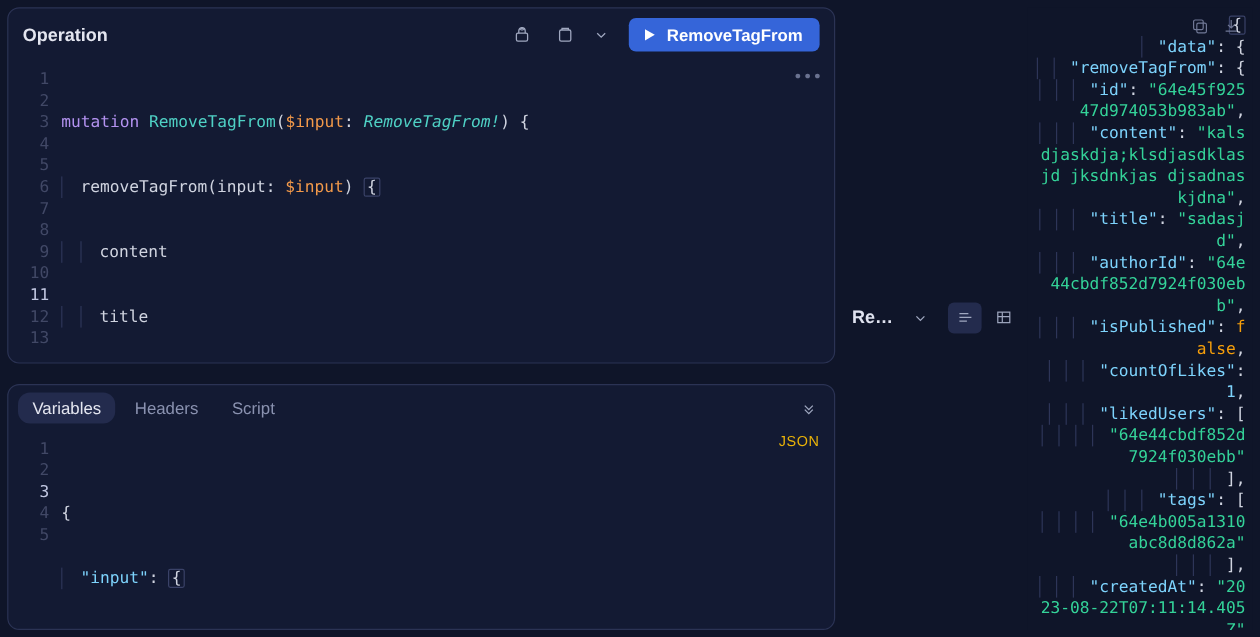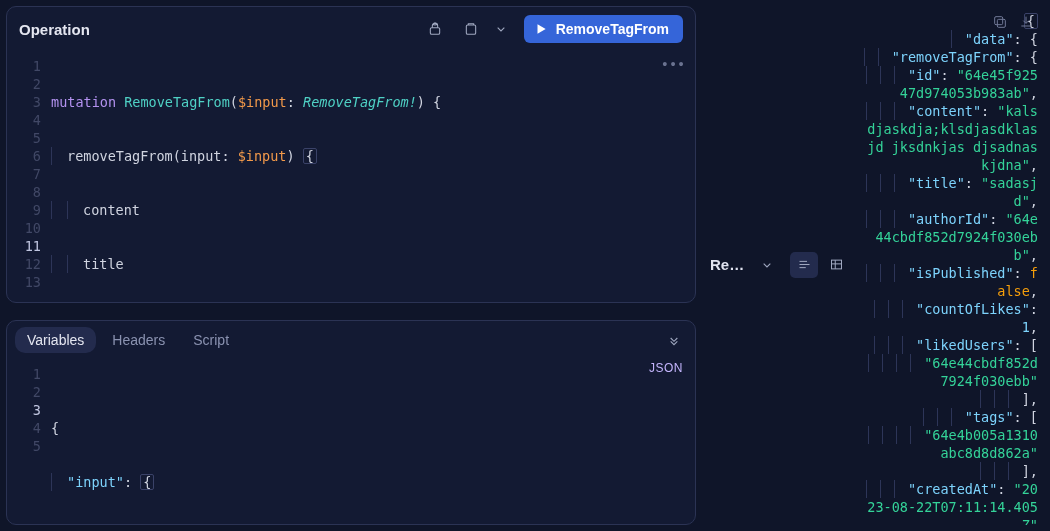--- a/index.html
+++ b/index.html
@@ -149,21 +149,21 @@
     color: #e4e6f0;
     font-weight: 500;
     border-radius: 10px;
   }
   .tabs-spacer { flex: 1; }
 
   .json-badge {
     position: absolute;
     top: 0;
     right: 12px;
-    color: #c4b5fd;
+    color: #eab308;
     font-size: 12px;
     font-family: -apple-system, BlinkMacSystemFont, "Segoe UI", sans-serif;
     letter-spacing: 0.5px;
   }
 
   
   .right {
     flex: 1;
     display: flex;
     flex-direction: row;

